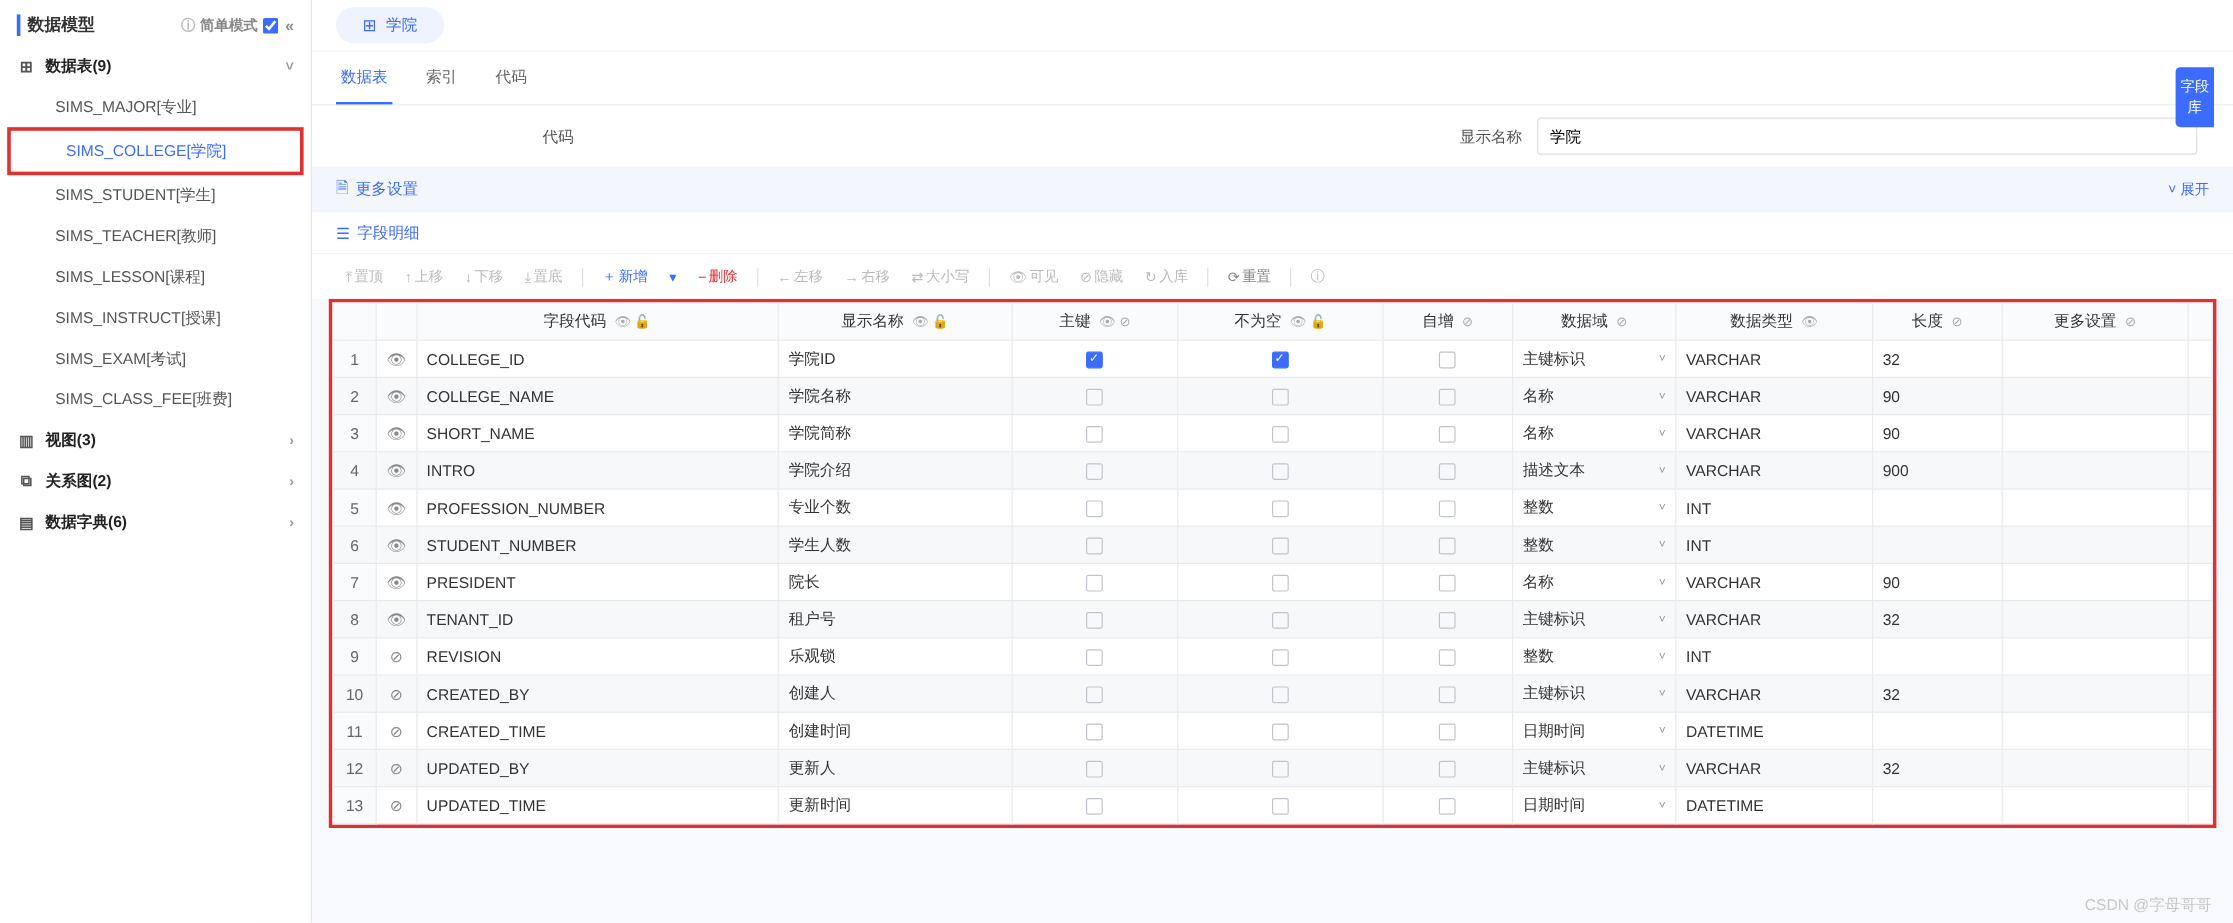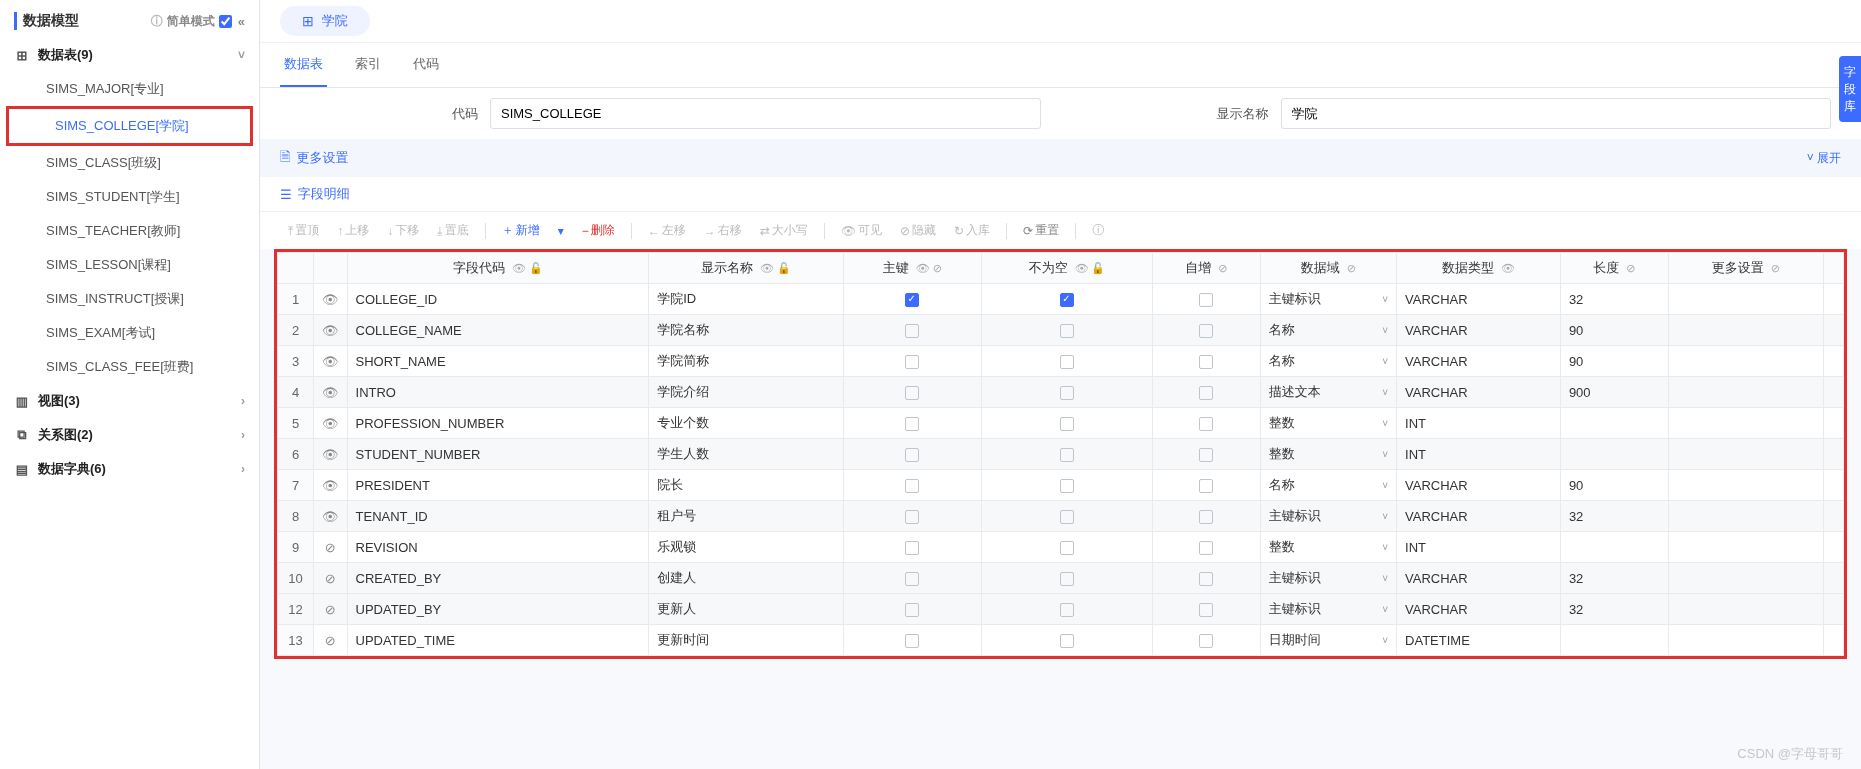--- a/index.html
+++ b/index.html
@@ -44,21 +44,21 @@
 th .hicons { color: #aaa; font-size: 11px; margin-left: 4px; }
 td.center { text-align: center; }
 tr.even td { background: #f7f8fa; }
 td.idx { width: 36px; text-align: center; color: #666; background: #fafbfc; }
 td.vis { width: 26px; text-align: center; color: #888; cursor: pointer; }
 .chk { width: 14px; height: 14px; border: 1px solid #c0c4cc; border-radius: 2px; display: inline-block; vertical-align: middle; }
 .chk.on { background: #3b6cff; border-color: #3b6cff; position: relative; }
 .chk.on::after { content: "✓"; color: #fff; font-size: 10px; position: absolute; top: -1px; left: 1px; }
 .dom-cell { display: flex; align-items: center; justify-content: space-between; }
 .dom-cell .dd { color: #999; font-size: 10px; cursor: pointer; }
-.side-tag { position: absolute; right: 0; top: 56px; width: 22px; background: #3b6cff; color: #fff; padding: 8px 4px; text-align: center; border-radius: 4px 0 0 4px; font-size: 12px; line-height: 1.4; cursor: pointer; }
+.side-tag { position: absolute; right: 16px; top: 56px; width: 32px; background: #3b6cff; color: #fff; padding: 8px 4px; text-align: center; border-radius: 4px 0 0 4px; font-size: 12px; line-height: 1.4; cursor: pointer; }
 .watermark { position: absolute; right: 18px; bottom: 6px; color: #c7c7c7; font-size: 13px; pointer-events: none; }
 </style>
 </head>
 <body>
 
 <div class="sidebar">
   <div class="sb-header">
     <span class="title">数据模型</span>
     <span class="mode">
       <span style="color:#bbb">ⓘ</span>
@@ -68,21 +68,20 @@
     <span class="collapse">«</span>
   </div>
   <div id="sb-groups">
       <div class="sb-group">
         <span class="icon">⊞</span>
         <span style="flex:1">数据表(9)</span>
         <span class="chev">˅</span>
       </div>
       <div class="sb-item">SIMS_MAJOR[专业]</div>
       <div class="sb-item active highlighted">SIMS_COLLEGE[学院]</div>
-      <div class="sb-item">SIMS_CLASS[班级]</div>
       <div class="sb-item">SIMS_STUDENT[学生]</div>
       <div class="sb-item">SIMS_TEACHER[教师]</div>
       <div class="sb-item">SIMS_LESSON[课程]</div>
       <div class="sb-item">SIMS_INSTRUCT[授课]</div>
       <div class="sb-item">SIMS_EXAM[考试]</div>
       <div class="sb-item">SIMS_CLASS_FEE[班费]</div>
       <div class="sb-group">
         <span class="icon">▥</span>
         <span style="flex:1">视图(3)</span>
         <span class="chev">›</span>
@@ -110,21 +109,20 @@
 
   <div class="tabs" id="tabs">
       <div class="tab active">数据表</div>
       <div class="tab">索引</div>
       <div class="tab">代码</div>
     </div>
 
   <div class="form-row">
     <div class="form-field">
       <label>代码</label>
-      <input value="SIMS_COLLEGE" style="">
     </div>
     <div class="form-field">
       <label>显示名称</label>
       <input value="学院" style="">
     </div>
   </div>
 
   <div class="more-set">
     <span style="margin-right:6px">🗎</span>
     <span>更多设置</span>
@@ -362,20 +360,39 @@
                 <div class="dom-cell">
                   <span>主键标识</span>
                   <span class="dd">˅</span>
                 </div>
               </td>
               <td>VARCHAR</td>
               <td>32</td>
               <td></td>
               <td></td>
             </tr>
+            <tr>
+              <td class="idx">11</td>
+              <td class="vis">⊘</td>
+              <td>CREATED_TIME</td>
+              <td>创建时间</td>
+              <td class="center"><span class="chk"></span></td>
+              <td class="center"><span class="chk"></span></td>
+              <td class="center"><span class="chk"></span></td>
+              <td>
+                <div class="dom-cell">
+                  <span>日期时间</span>
+                  <span class="dd">˅</span>
+                </div>
+              </td>
+              <td>DATETIME</td>
+              <td></td>
+              <td></td>
+              <td></td>
+            </tr>
             <tr class="even">
               <td class="idx">12</td>
               <td class="vis">⊘</td>
               <td>UPDATED_BY</td>
               <td>更新人</td>
               <td class="center"><span class="chk"></span></td>
               <td class="center"><span class="chk"></span></td>
               <td class="center"><span class="chk"></span></td>
               <td>
                 <div class="dom-cell">

